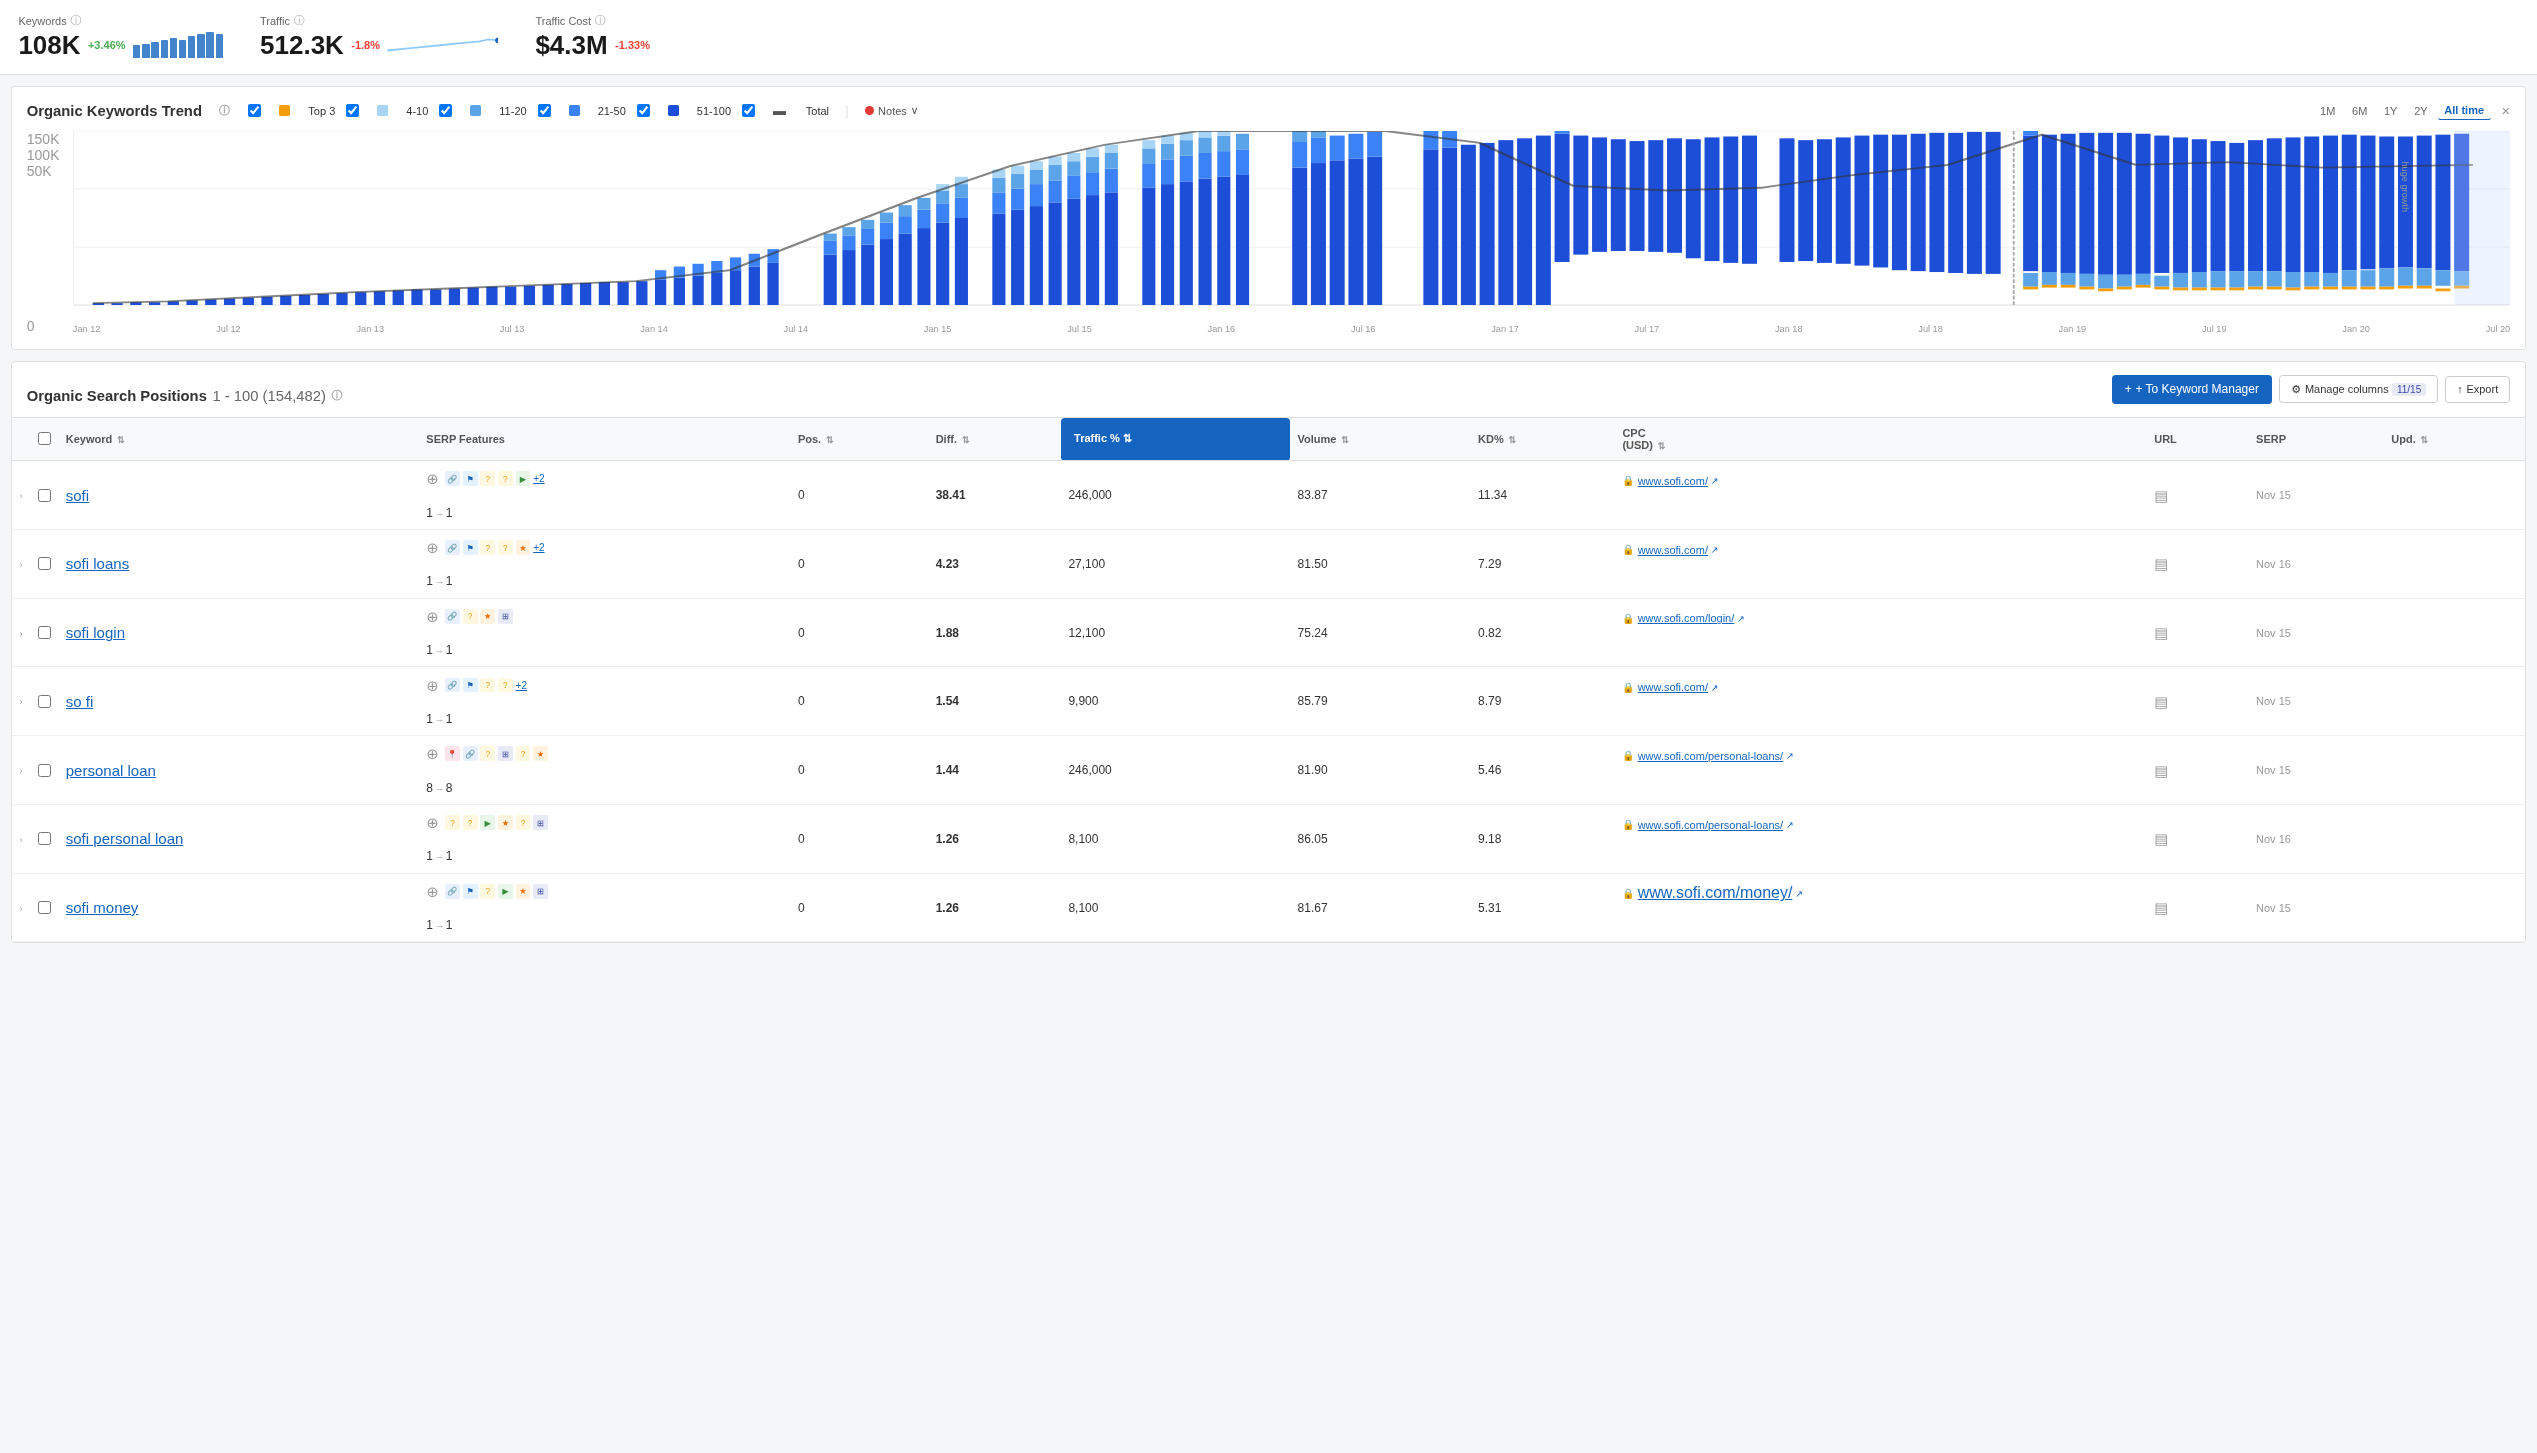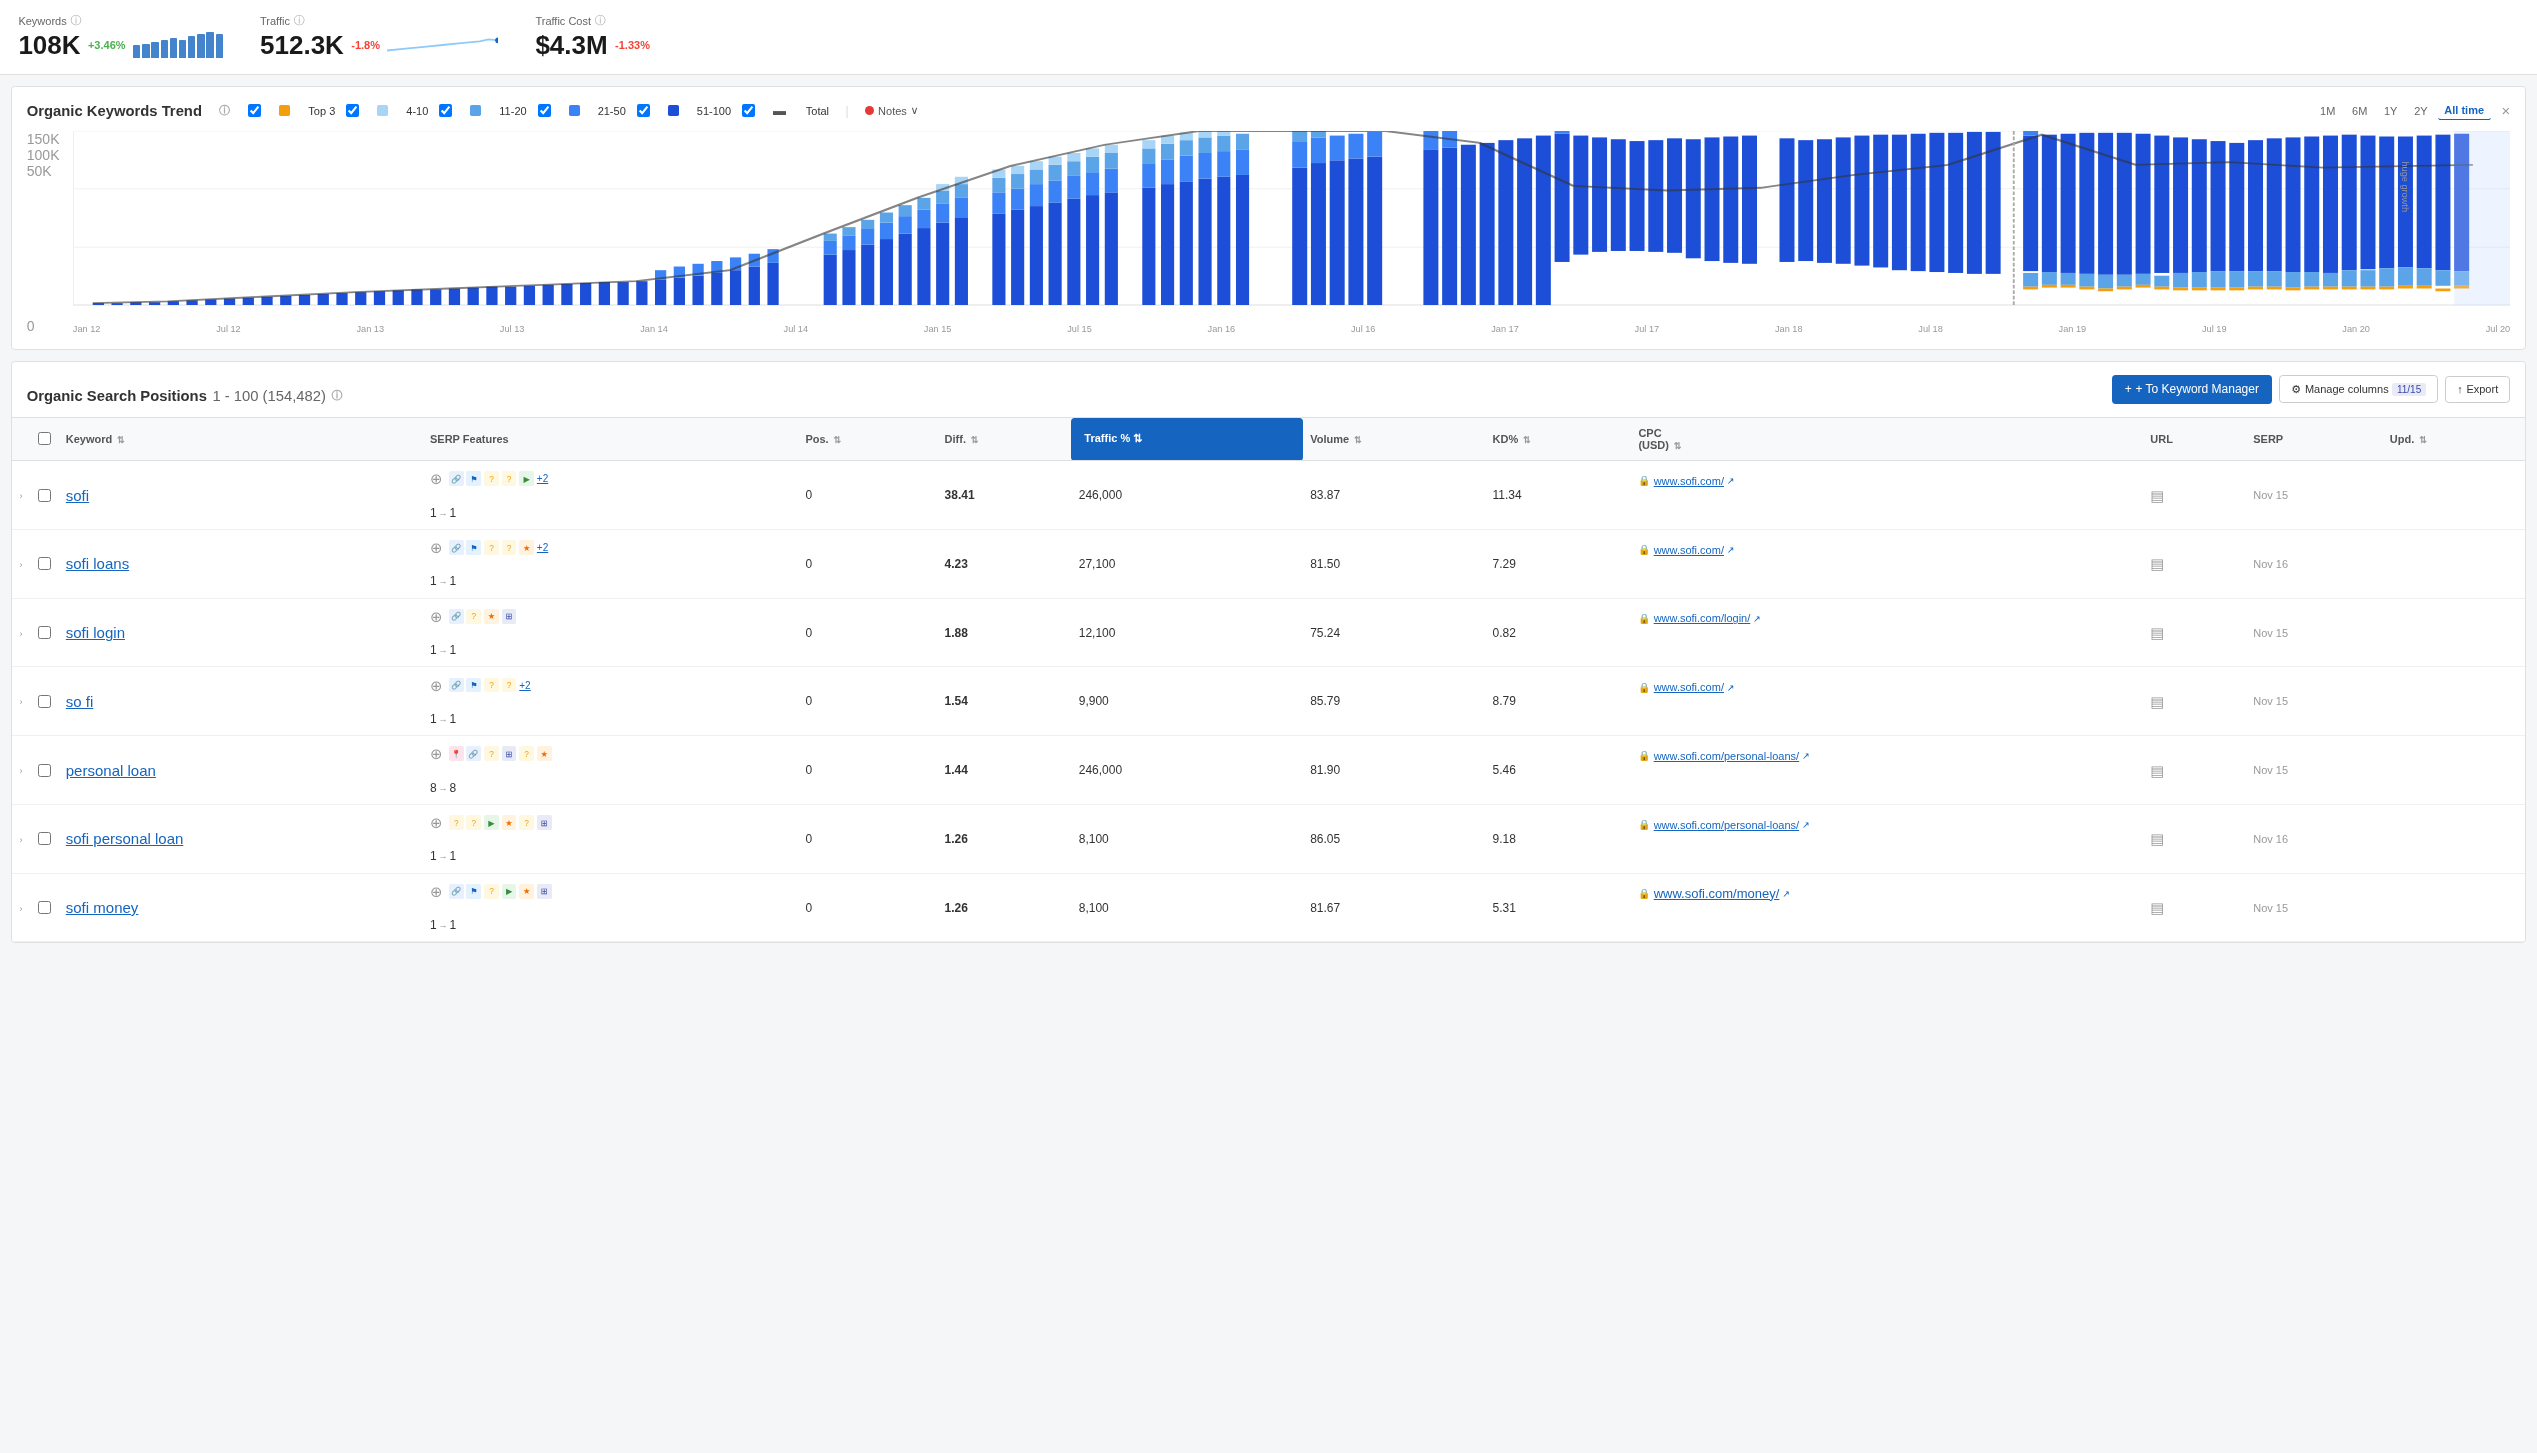--- a/index.html
+++ b/index.html
@@ -761,21 +761,21 @@
             <span class="arrow-right">→</span> 
             <span>1</span>
           </td>
           <td>0</td>
           <td class="td-traffic">1.26</td>
           <td>8,100</td>
           <td>81.67</td>
           <td>5.31</td>
           <td class="td-url">
             <span style="color:#999;font-size:10px;">🔒</span>
-            <a href="#" style="color:#1565c0;font-size:13px;">www.sofi.com/money/</a>
+            <a href="#" style="color:#1565c0;font-size:16px;">www.sofi.com/money/</a>
             <span style="color:#1565c0;font-size:9.2px;cursor:pointer;">↗</span>
           </td>
           <td><span style="color:#999;font-size:14.8px;cursor:pointer;">▤</span></td>
           <td class="td-upd">Nov 15</td>
         </tr>
       </tbody>
   </table>
 </div>
 
 

